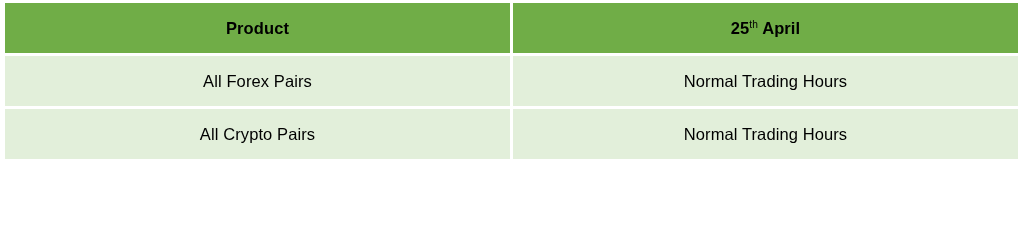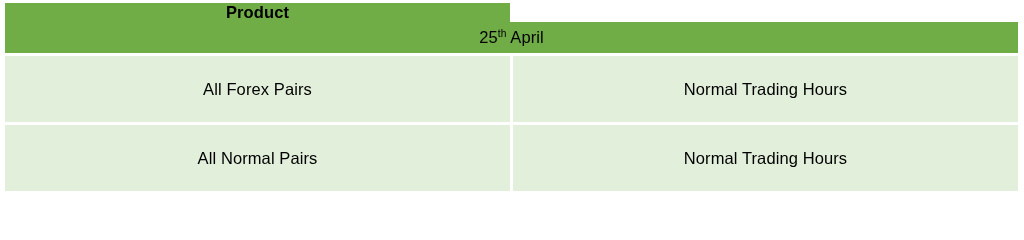--- a/index.html
+++ b/index.html
@@ -27,25 +27,24 @@
 
   .table-row {
     display: flex;
     flex-direction: row;
     width: 100%;
     background: #ffffff;
   }
 
   .header-row {
     height: 50px;
-    flex-direction: column;
   }
 
   .data-row {
-    height: 66px;
+    height: 50px;
   }
 
   .row-gap {
     height: 3px;
     width: 100%;
     background: #ffffff;
     flex: none;
   }
 
   .cell {
@@ -88,21 +87,21 @@
 
   .date-label sup {
     font-size: 0.62em;
     vertical-align: super;
     line-height: 0;
     font-weight: normal;
   }
 
   .date-label .day-num,
   .date-label .month-name {
-    font-weight: normal;
+    font-weight: bold;
   }
 </style>
 </head>
 <body>
 
 <div id="schedule-table">
 
   <div class="table-row header-row">
     <div class="cell col-product">
       <span>Product</span>
@@ -122,21 +121,21 @@
     <div class="col-gap"></div>
     <div class="cell col-date">
       <span>Normal Trading Hours</span>
     </div>
   </div>
 
   <div class="row-gap"></div>
 
   <div class="table-row data-row">
     <div class="cell col-product">
-      <span>All Normal Pairs</span>
+      <span>All Crypto Pairs</span>
     </div>
     <div class="col-gap"></div>
     <div class="cell col-date">
       <span>Normal Trading Hours</span>
     </div>
   </div>
 
 </div>
 
 </body></html>

